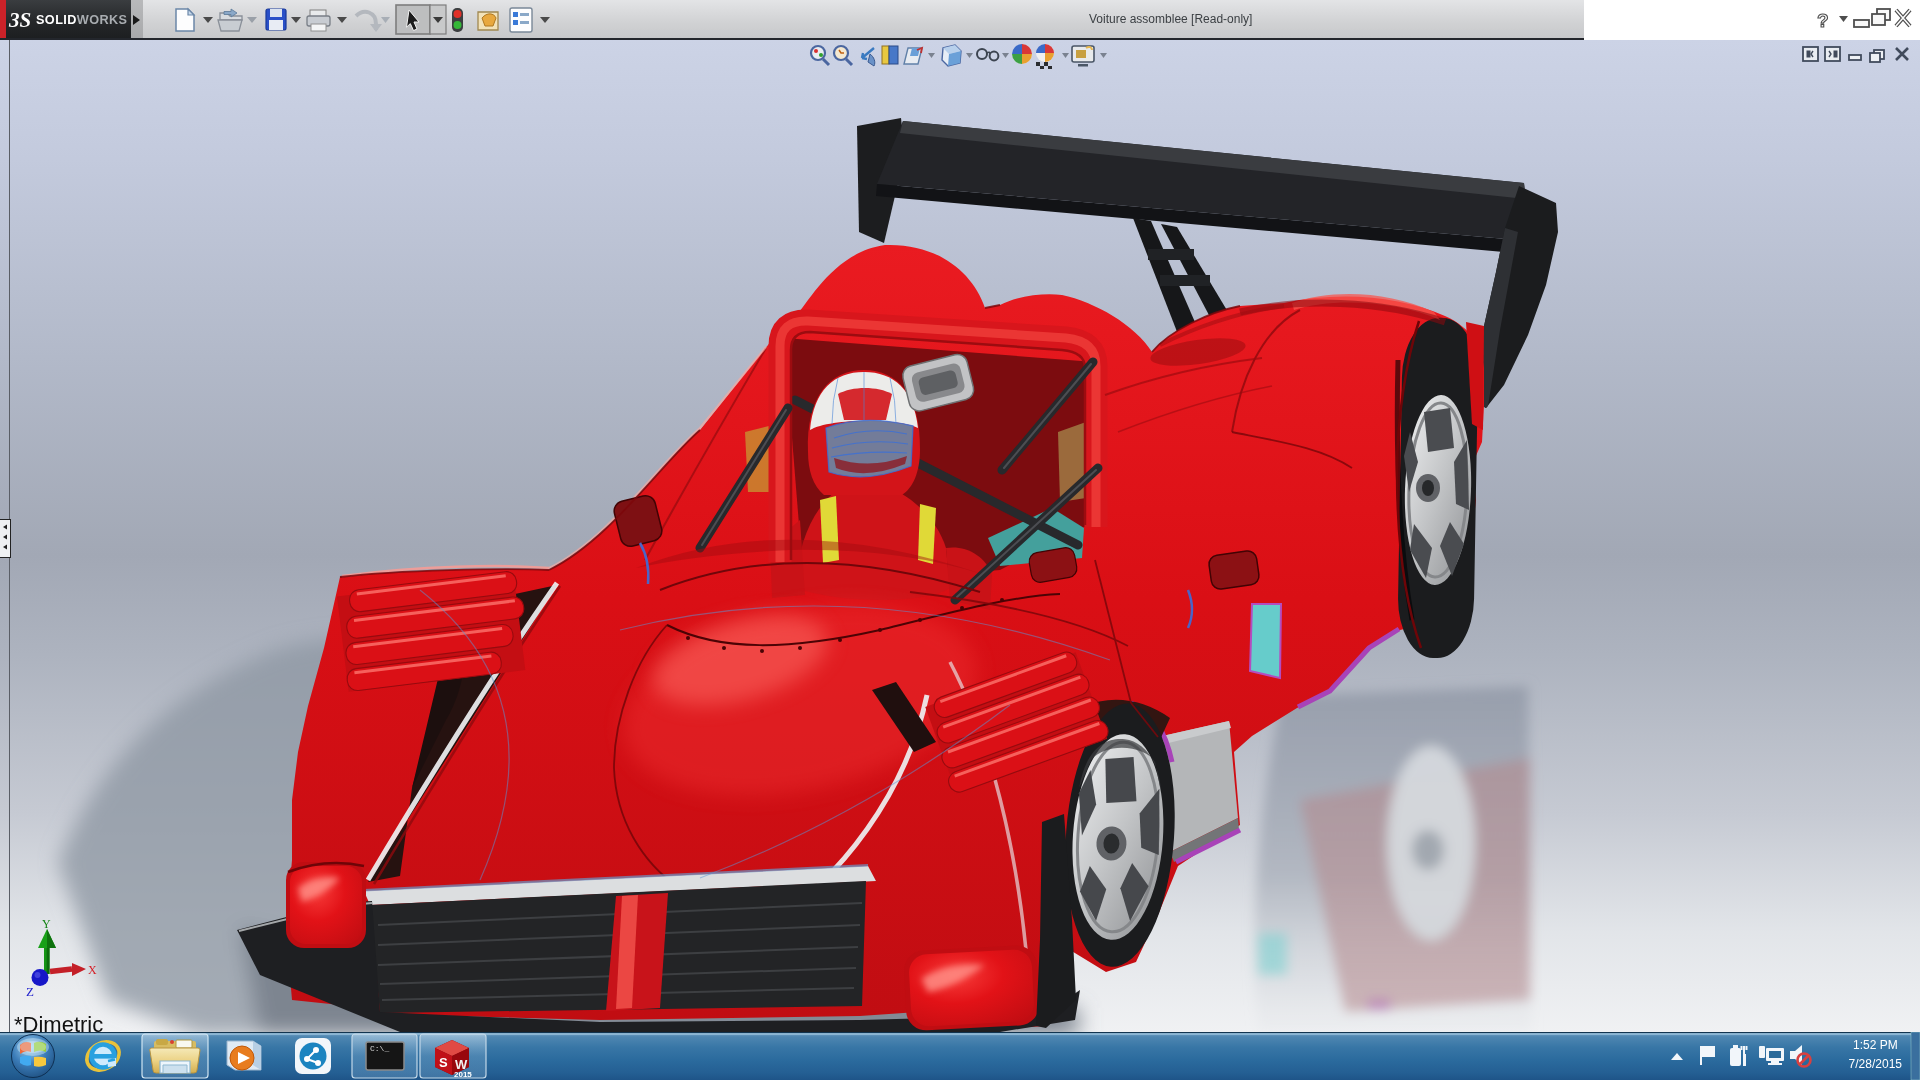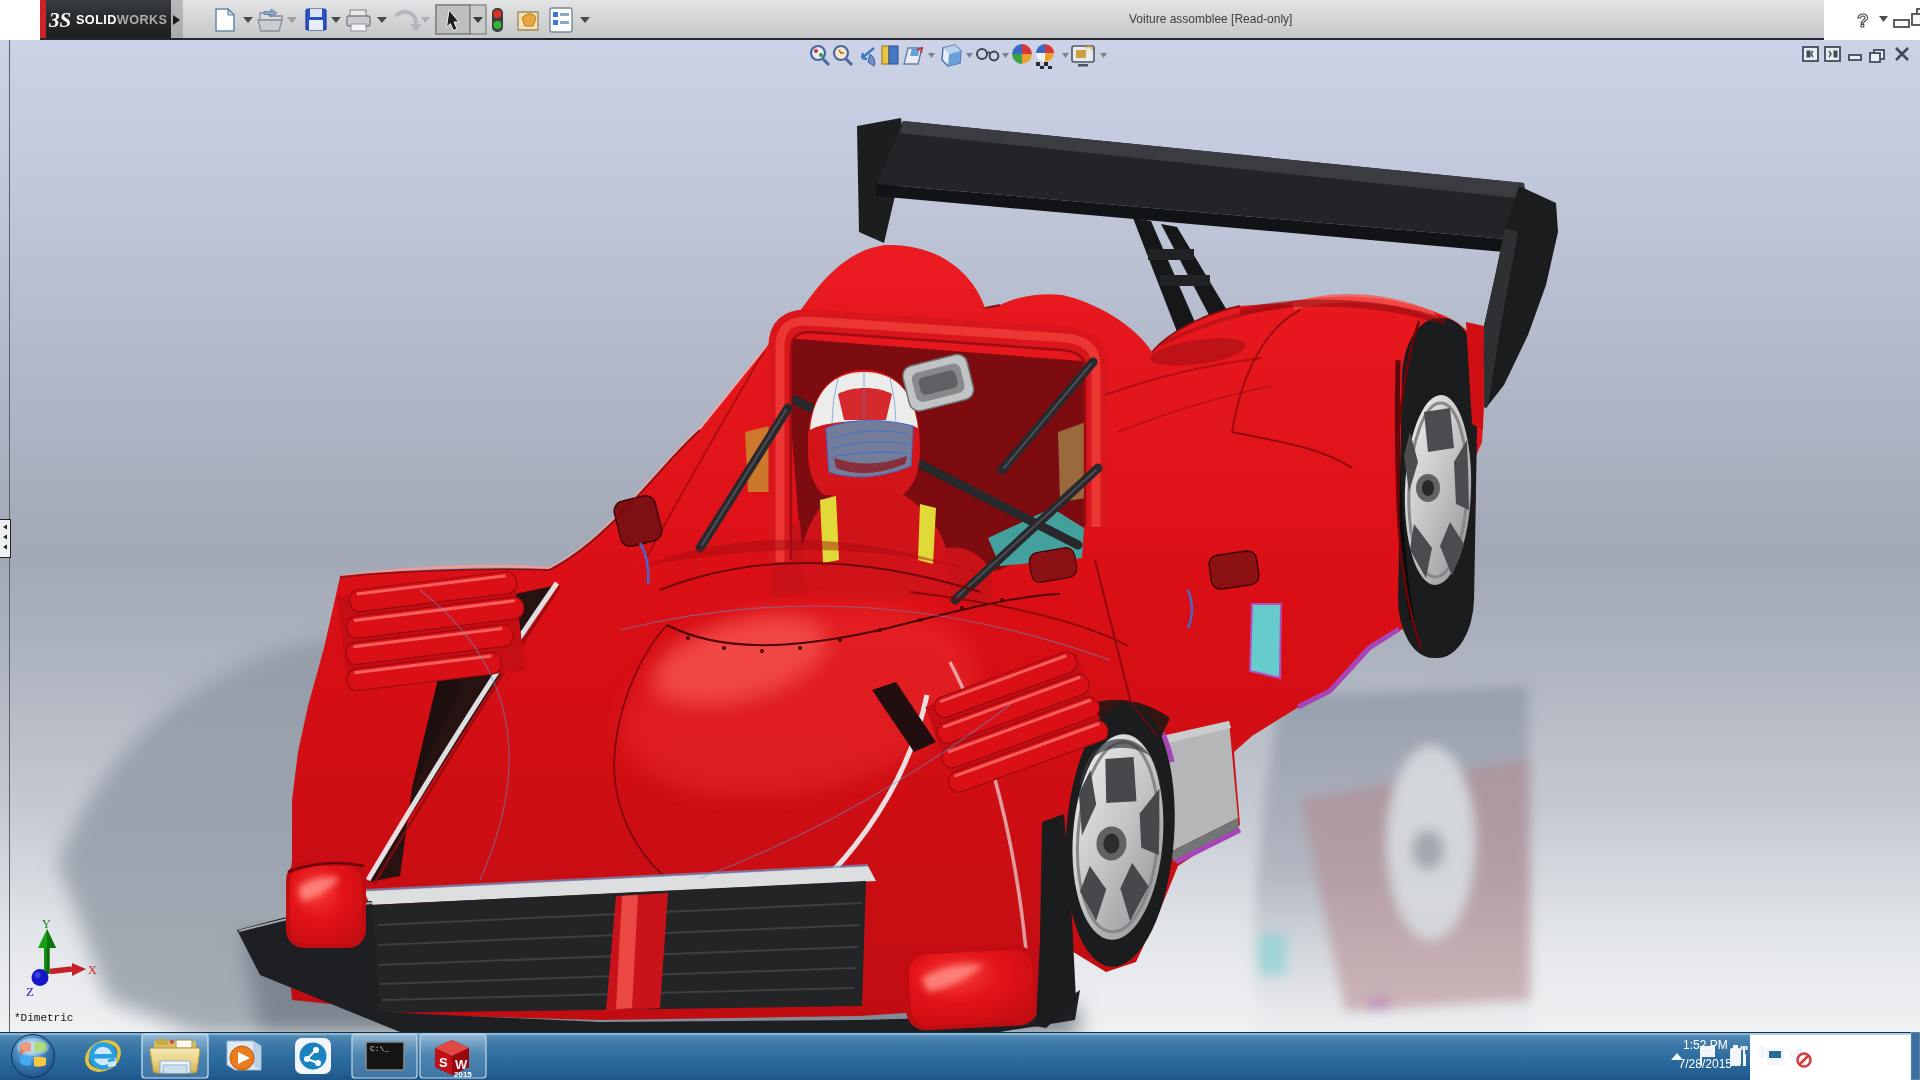--- a/index.html
+++ b/index.html
@@ -1,36 +1,36 @@
 <!DOCTYPE html>
 <html><head>
 <meta charset="utf-8">
 <style>
   html,body{margin:0;padding:0;width:1920px;height:1080px;overflow:hidden;
     font-family:"Liberation Sans",sans-serif;}
-  #titlebar{position:absolute;left:0;top:0;width:1784px;height:38px;
-    background:linear-gradient(#e3e4e6,#d2d3d5 55%,#c7c8ca);border-bottom:2px solid #23262c;margin-left:40px;}
+  #titlebar{position:absolute;left:0;top:0;width:1584px;height:38px;
+    background:linear-gradient(#e3e4e6,#d2d3d5 55%,#c7c8ca);border-bottom:2px solid #23262c;}
   #swlogo{position:absolute;left:0;top:0;width:131px;height:38px;
     background:linear-gradient(#3a3d40,#242628 60%,#1d1f21);}
   #swlogo .red{position:absolute;left:0;top:0;width:6px;height:38px;background:#cc2229;}
   #menuarrow{position:absolute;left:131px;top:0;width:12px;height:38px;
     background:linear-gradient(#b8b9bb,#a8a9ab);}
   #menuarrow:after{content:"";position:absolute;left:2px;top:15px;border-left:7px solid #1a1a1a;
     border-top:5px solid transparent;border-bottom:5px solid transparent;}
   #title{position:absolute;left:1089px;top:0;line-height:38px;
     font-size:12px;color:#3c4044;}
   #viewport{position:absolute;left:0;top:40px;width:1920px;height:992px;
     background:linear-gradient(#ccd3e6 0%,#c3cadd 12%,#b2b9c9 32%,#a2a8b5 52%,#adb3bf 62%,#c6cad3 78%,#e2e5e9 90%,#f0f1f3 100%);}
   #cartoon{position:absolute;left:0;top:0;}
-  #dimetric{position:absolute;left:14px;top:972px;font-size:11px;color:#111;font-family:Liberation Mono, monospace;}
+  #dimetric{position:absolute;left:14px;top:972px;font-size:22px;color:#111;}
   #lefttab{position:absolute;left:0;top:479px;width:10px;height:37px;background:#eef0f2;
     border:1px solid #222;border-left:none;}
   #leftline{position:absolute;left:9px;top:0;width:1px;height:992px;background:#5a5e66;}
   .traydigits{color:#fff;font-size:12px;text-align:center;line-height:1.55;}
-  #taskbar{position:absolute;left:0;top:1032px;width:1750px;height:48px;
+  #taskbar{position:absolute;left:0;top:1032px;width:1920px;height:48px;
     background:linear-gradient(#7fa9ca 0%,#4e86b1 10%,#3876a6 32%,#2a6a9d 60%,#245f93 85%,#1e5488 100%);}
 </style>
 </head>
 <body>
 <div id="titlebar">
   <div id="menuarrow"></div>
   <div id="swlogo">
       <div class="red"></div>
     <svg width="131" height="40" style="position:absolute">
       <text x="9" y="27" fill="#fff" font-size="21" font-weight="bold" font-style="italic" font-family="Liberation Serif">3S</text>

